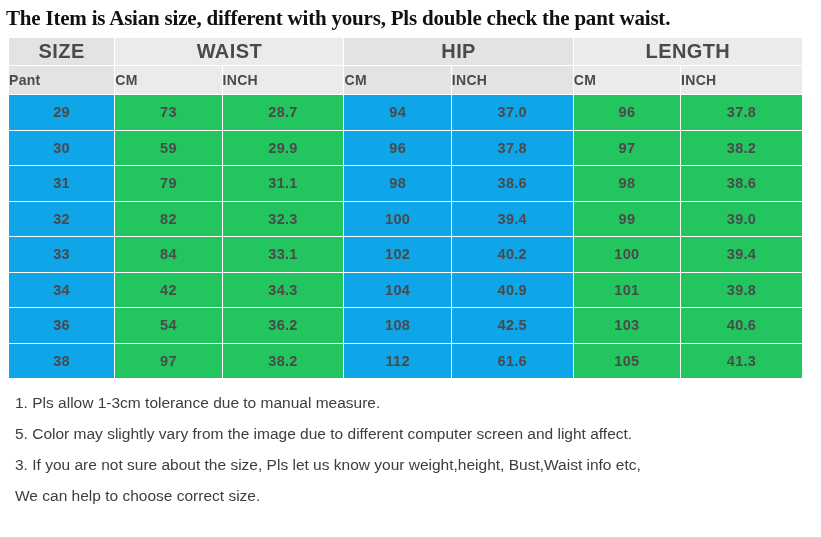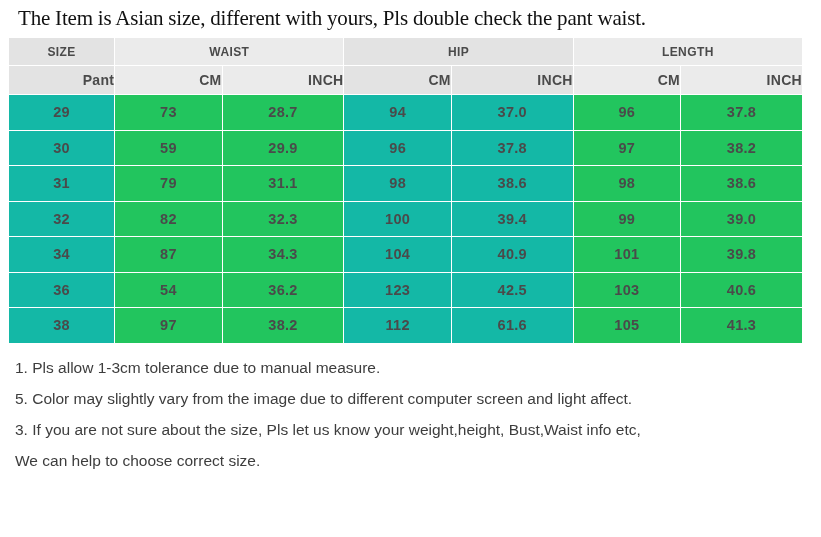--- a/index.html
+++ b/index.html
@@ -15,67 +15,67 @@
     overflow: hidden;
   }
   .page {
     width: 821px;
     height: 537px;
     position: relative;
     box-sizing: border-box;
   }
   .headline {
     font-family: "Liberation Serif", serif;
-    font-weight: normal;
+    font-weight: bold;
     font-size: 21px;
     color: #111111;
     letter-spacing: -0.2px;
-    padding: 5px 6px 0 18px;
+    padding: 5px 6px 0 6px;
     line-height: 26px;
     white-space: nowrap;
   }
   table.size-table {
     border-collapse: collapse;
     margin: 6px 8px 0 8px;
     width: 795px;
     table-layout: fixed;
   }
   table.size-table td, table.size-table th {
     border: 1px solid #ffffff;
     padding: 0;
     margin: 0;
   }
   .hdr-cell {
     background: #e3e3e3;
     color: #4a4a4a;
     font-weight: bold;
-    font-size: 12px;
+    font-size: 20px;
     text-align: center;
     height: 27px;
     vertical-align: middle;
     letter-spacing: 0.4px;
   }
   .hdr-cell.light {
     background: #ebebeb;
   }
   .sub-cell {
     background: #e3e3e3;
     color: #4a4a4a;
     font-weight: bold;
     font-size: 14px;
-    text-align: right;
+    text-align: left;
     height: 28px;
     vertical-align: middle;
     letter-spacing: 0.3px;
   }
   .sub-cell.light {
     background: #ebebeb;
   }
   .data-cell {
-    background: #14b8a6;
+    background: #0ea5e9;
     color: #4a4a4a;
     font-weight: bold;
     font-size: 14.5px;
     text-align: center;
     height: 34.5px;
     vertical-align: middle;
     letter-spacing: 0.3px;
   }
   .data-cell.alt {
     background: #22c55e;
@@ -156,33 +156,42 @@
       <tr>
         <td class="data-cell">32</td>
         <td class="data-cell alt">82</td>
         <td class="data-cell alt">32.3</td>
         <td class="data-cell">100</td>
         <td class="data-cell">39.4</td>
         <td class="data-cell alt">99</td>
         <td class="data-cell alt">39.0</td>
       </tr>
       <tr>
+        <td class="data-cell">33</td>
+        <td class="data-cell alt">84</td>
+        <td class="data-cell alt">33.1</td>
+        <td class="data-cell">102</td>
+        <td class="data-cell">40.2</td>
+        <td class="data-cell alt">100</td>
+        <td class="data-cell alt">39.4</td>
+      </tr>
+      <tr>
         <td class="data-cell">34</td>
-        <td class="data-cell alt">87</td>
+        <td class="data-cell alt">42</td>
         <td class="data-cell alt">34.3</td>
         <td class="data-cell">104</td>
         <td class="data-cell">40.9</td>
         <td class="data-cell alt">101</td>
         <td class="data-cell alt">39.8</td>
       </tr>
       <tr>
         <td class="data-cell">36</td>
         <td class="data-cell alt">54</td>
         <td class="data-cell alt">36.2</td>
-        <td class="data-cell">123</td>
+        <td class="data-cell">108</td>
         <td class="data-cell">42.5</td>
         <td class="data-cell alt">103</td>
         <td class="data-cell alt">40.6</td>
       </tr>
       <tr>
         <td class="data-cell">38</td>
         <td class="data-cell alt">97</td>
         <td class="data-cell alt">38.2</td>
         <td class="data-cell">112</td>
         <td class="data-cell">61.6</td>

